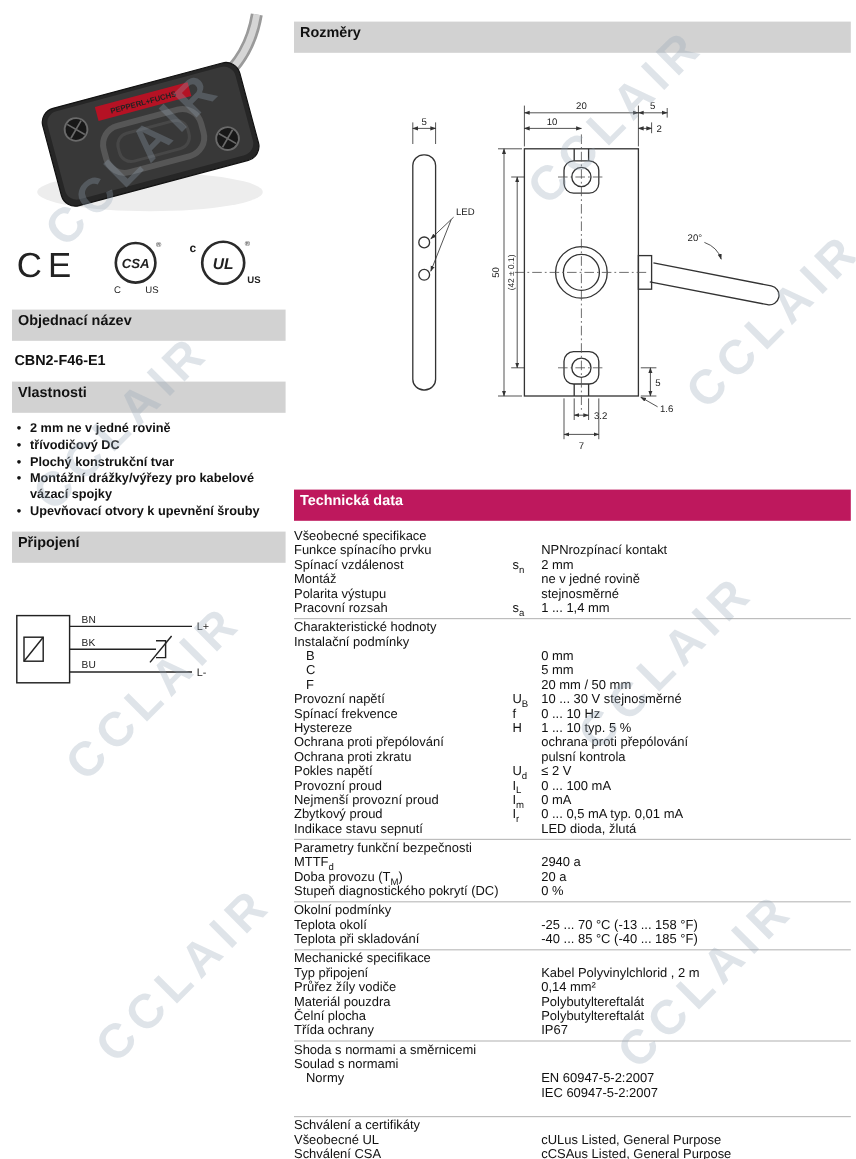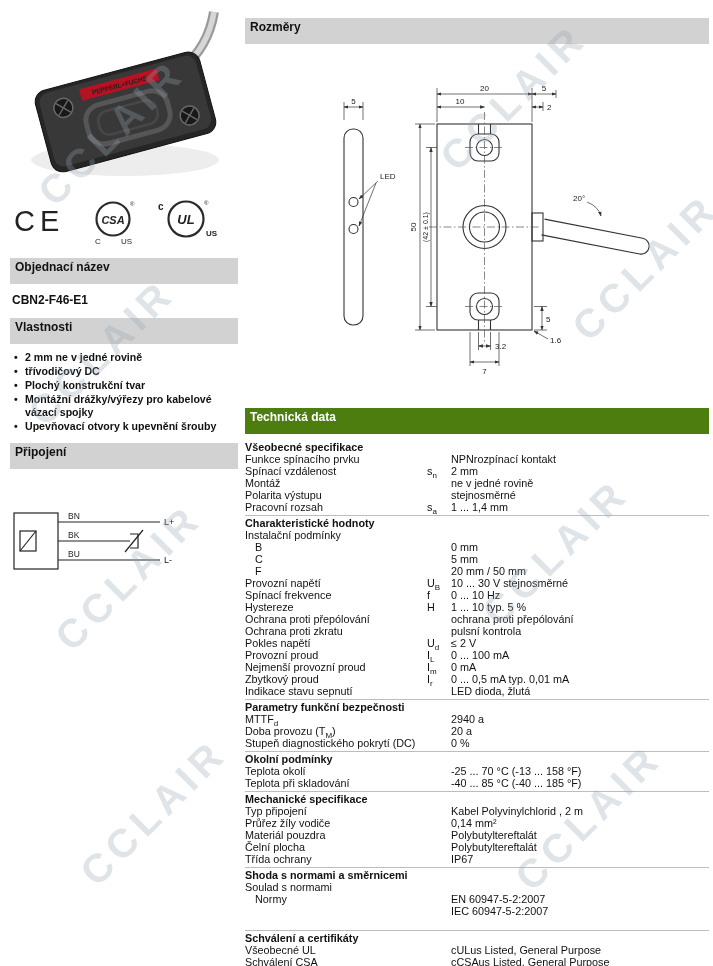--- a/index.html
+++ b/index.html
@@ -4,33 +4,33 @@
 <style>
   *{margin:0;padding:0;box-sizing:border-box;}
   html,body{width:713px;height:966px;}
   body{font-family:"Liberation Sans","DejaVu Sans",sans-serif;background:#fff;color:#111;position:relative;overflow:hidden;}
   .page{position:absolute;inset:0;background:#fff;}
   .wm-layer{position:absolute;inset:0;pointer-events:none;z-index:6;}
   .wm{position:absolute;transform:rotate(-45deg);font-size:40px;font-weight:bold;letter-spacing:6px;color:rgba(150,166,182,0.30);white-space:nowrap;}
   .col-left{position:absolute;left:10px;top:8px;width:228px;}
   .col-right{position:absolute;left:245px;top:8px;width:464px;}
   .bar{background:#d2d2d2;font-size:12px;font-weight:bold;padding:2px 5px;margin-top:10px;height:26px;line-height:14px;}
-  .bar.dark{background:#4d7c0f;color:#fff;}
+  .bar.dark{background:#be185d;color:#fff;}
   .order-code{font-size:12px;font-weight:bold;padding:9px 2px 1px;}
   .features{list-style:none;margin:7px 0 0;padding:0 0 0 4px;}
   .features li{font-size:10.6px;font-weight:bold;line-height:13px;padding-left:11px;position:relative;margin-bottom:1px;}
   .features li::before{content:"•";position:absolute;left:0;}
   svg{display:block;}
   svg text{font-family:"Liberation Sans","DejaVu Sans",sans-serif;fill:#222;}
   .photo{margin-top:2px;}
   .wiring{margin-top:34px;}
   .drawing{margin-top:6px;}
   .tech-table{margin-top:7px;font-size:10.8px;}
   .trow{display:flex;align-items:flex-start;line-height:12px;}
-  .trow.sec{font-weight:bold;border-top:1px solid #bdbdbd;margin-top:2px;padding-top:1px;}
+  .trow.sec{font-weight:normal;border-top:1px solid #bdbdbd;margin-top:2px;padding-top:1px;}
   .trow.sec:first-child{border-top:none;margin-top:0;padding-top:0;}
   .trow.gap{margin-top:13px;}
   .t-label{width:182px;flex:none;padding-right:4px;}
   .t-label.ind{padding-left:10px;}
   .t-sym{width:24px;flex:none;}
   .t-val{flex:1;white-space:pre-line;}
   sub{font-size:8px;line-height:0;}
 </style>
 </head>
 <body>

